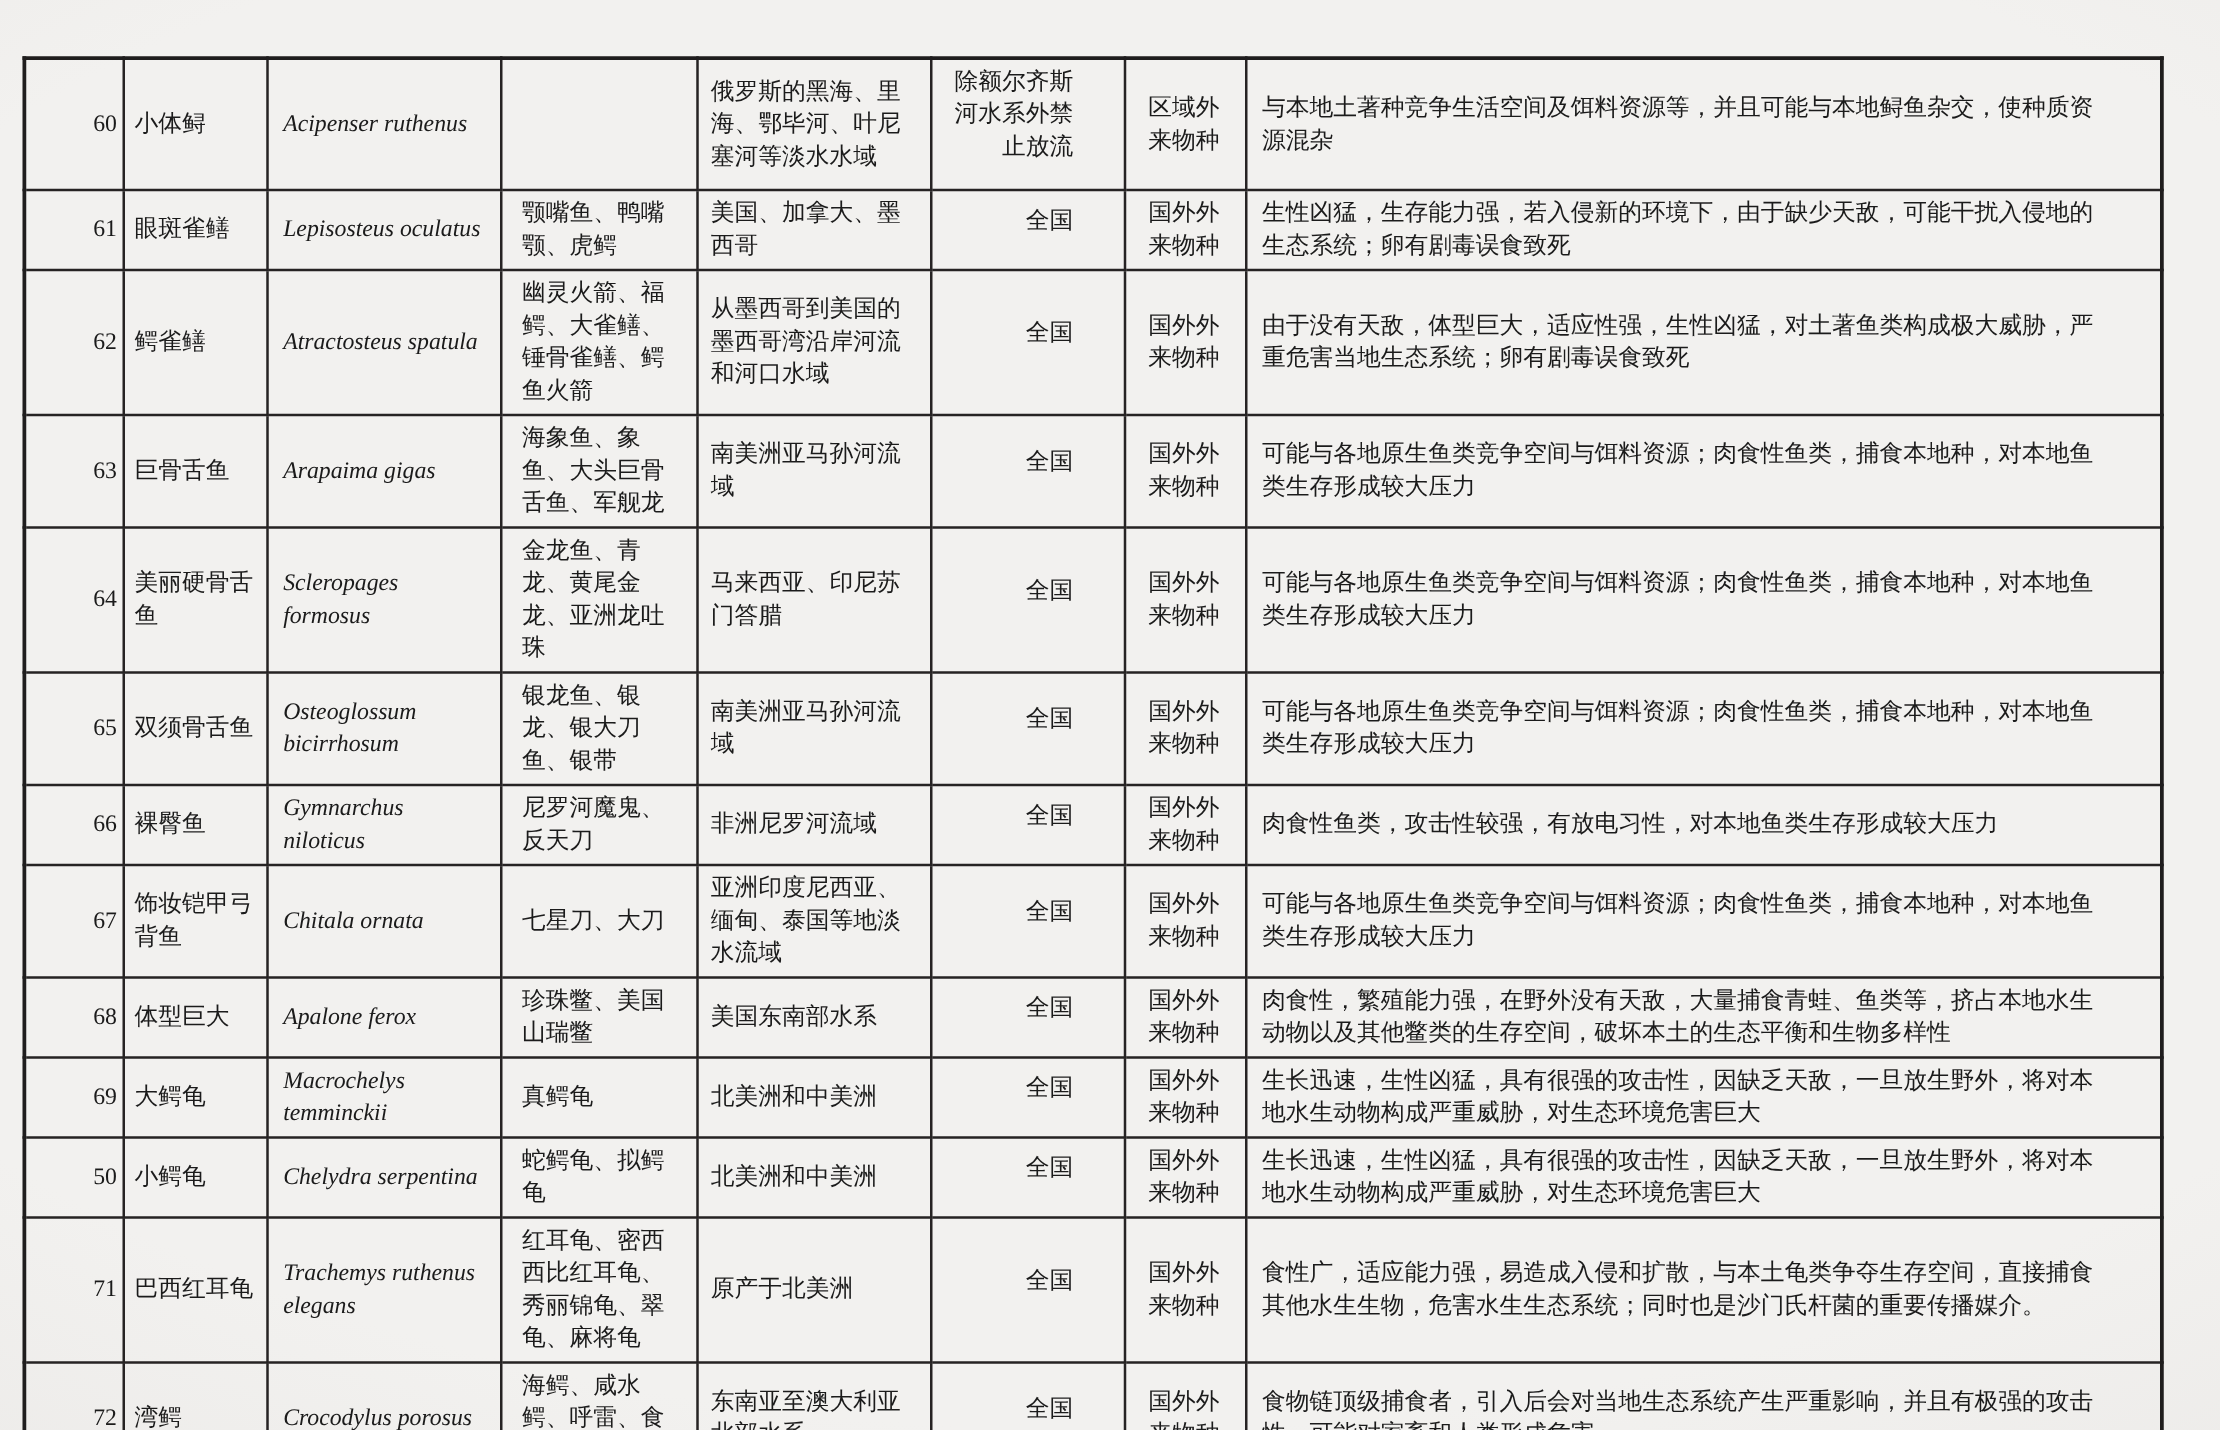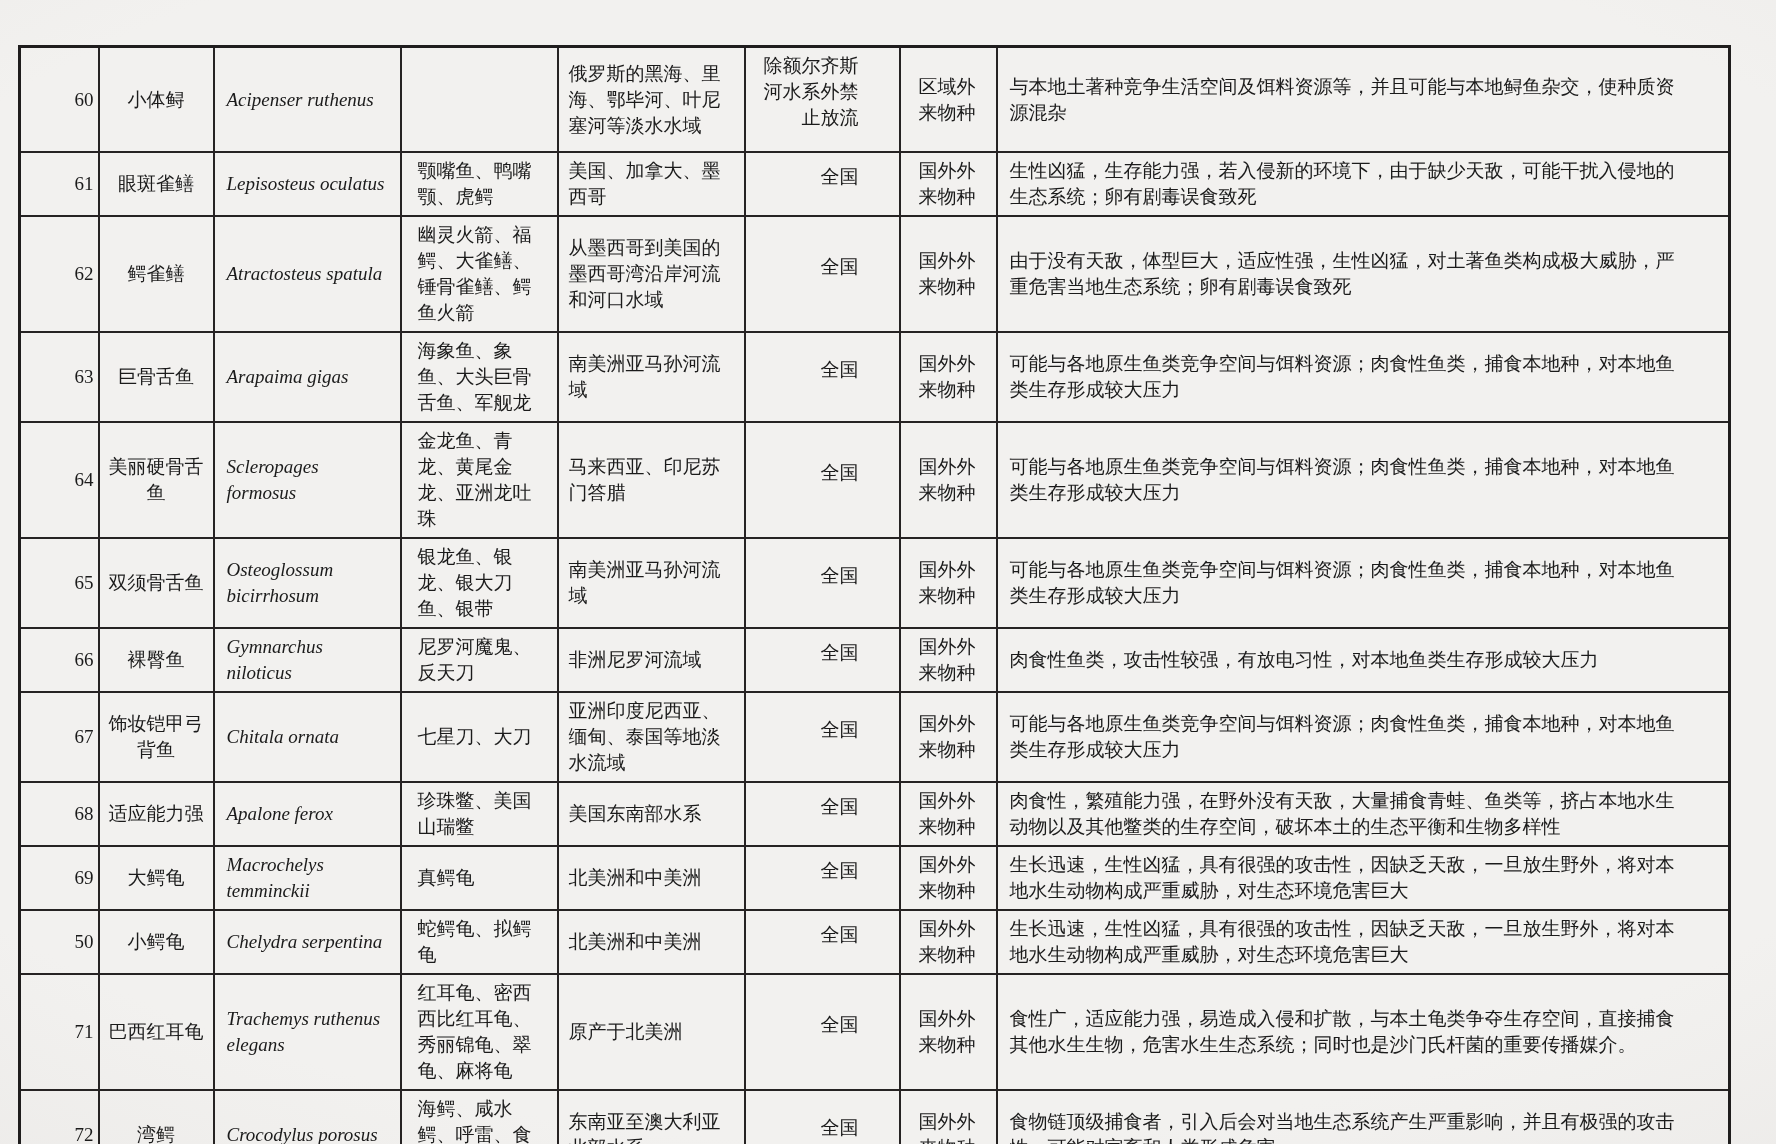--- a/index.html
+++ b/index.html
@@ -30,21 +30,21 @@
     border: 2px solid #262323;
     vertical-align: middle;
     padding: 5px 10px;
     word-break: break-word;
   }
   td.c-no {
     text-align: right;
     padding: 5px 4px;
   }
   td.c-name {
-    text-align: center;
+    text-align: left;
     padding: 5px 8px;
     border-radius: 16px;
   }
   td.c-sci {
     font-style: italic;
     padding: 5px 8px 5px 12px;
     margin-top: 28px;
   }
   td.c-alias {
     padding: 5px 22px 5px 16px;
@@ -162,21 +162,21 @@
     <td class="c-sci">Chitala ornata</td>
     <td class="c-alias">七星刀、大刀</td>
     <td class="c-origin">亚洲印度尼西亚、缅甸、泰国等地淡水流域</td>
     <td class="c-scope">全国</td>
     <td class="c-type">国外外来物种</td>
     <td class="c-harm">可能与各地原生鱼类竞争空间与饵料资源；肉食性鱼类，捕食本地种，对本地鱼类生存形成较大压力</td>
   </tr>
 
   <tr>
     <td class="c-no">68</td>
-    <td class="c-name">适应能力强</td>
+    <td class="c-name">体型巨大</td>
     <td class="c-sci">Apalone ferox</td>
     <td class="c-alias">珍珠鳖、美国山瑞鳖</td>
     <td class="c-origin">美国东南部水系</td>
     <td class="c-scope">全国</td>
     <td class="c-type">国外外来物种</td>
     <td class="c-harm">肉食性，繁殖能力强，在野外没有天敌，大量捕食青蛙、鱼类等，挤占本地水生动物以及其他鳖类的生存空间，破坏本土的生态平衡和生物多样性</td>
   </tr>
 
   <tr>
     <td class="c-no">69</td>

